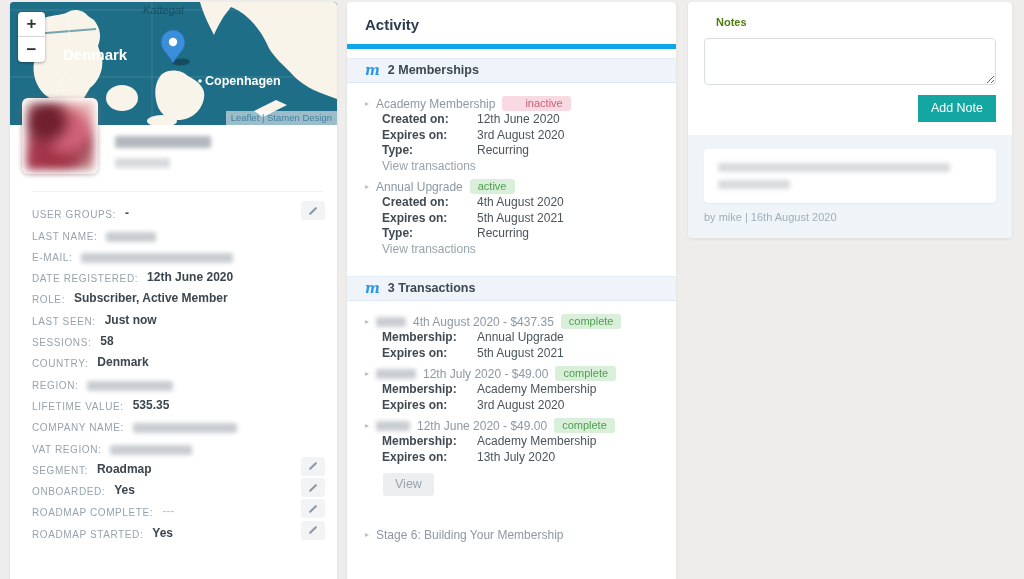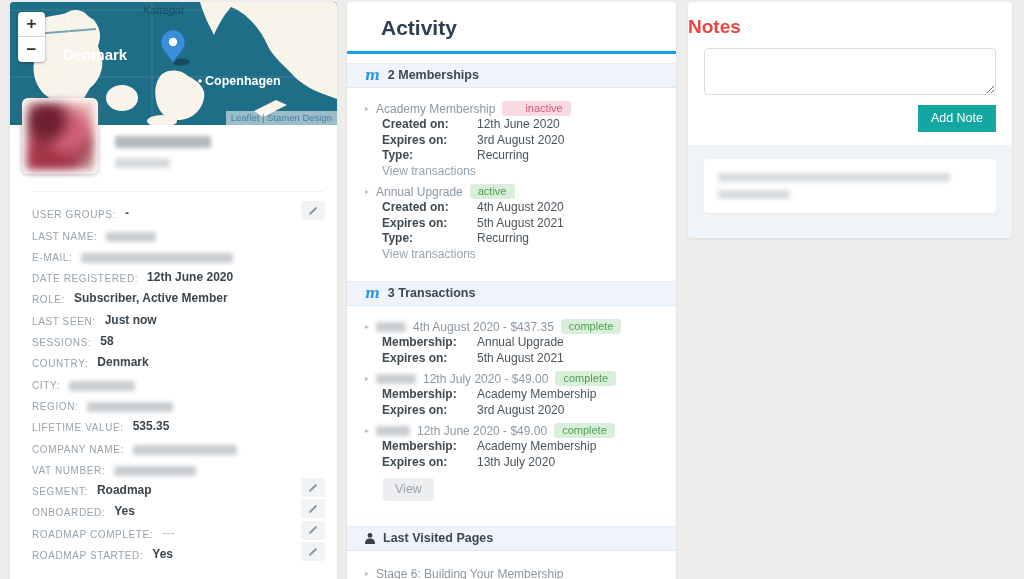--- a/index.html
+++ b/index.html
@@ -42,21 +42,21 @@
   .details { position:absolute; left:22px; right:12px; top:197px; }
   .drow { display:flex; align-items:flex-end; height:21.3px; position:relative; }
   .dlabel { font-size:10px; color:#97a3ad; letter-spacing:.6px; margin-right:9px; white-space:nowrap; }
   .dvalue { font-size:12px; font-weight:bold; color:#3c464e; white-space:nowrap; }
   .dvalue.muted { color:#b7c0c7; font-weight:normal; }
   .edit-btn { margin-left:auto; width:24px; height:19px; background:#f2f3f4; border-radius:3px;
     display:flex; align-items:center; justify-content:center; cursor:pointer; }
   .pencil-icon { display:block; width:10px; height:2px; background:#8a98a6; transform:rotate(-45deg); border-radius:1px; }
 
   
-  .panel-title { padding:14px 34px 11px; font-size:21px; font-weight:bold; color:#2d3e50; border-bottom:3px solid #0ea5e9; }
+  .panel-title { padding:14px 18px 11px; font-size:15px; font-weight:bold; color:#2d3e50; border-bottom:5px solid #0ea5e9; }
   .section-bar { margin-top:9px; background:#eef4f9; border-top:1px solid #e3edf5; border-bottom:1px solid #dde9f2;
     padding:4px 18px 5px; display:flex; align-items:center; gap:8px; }
   .section-bar.first { margin-top:9px; }
   .m-icon { font-family:"DejaVu Serif", serif; font-weight:bold; font-style:italic; color:#2f97e8; font-size:14px; line-height:12px; }
   .bar-label { font-size:12.5px; font-weight:bold; color:#3d4852; }
   .sect { padding:8px 18px 10px; }
   .item-head { display:flex; align-items:center; gap:7px; height:17px; margin-top:4px; }
   .arrow { color:#b6bfc7; font-size:8px; line-height:8px; }
   .item-title { font-size:12px; color:#8c98a4; white-space:nowrap; }
   .badge { font-size:11px; padding:1px 8px 2px; border-radius:3px; white-space:nowrap; }
@@ -67,21 +67,21 @@
   .v { color:#4a545c; }
   .link-row { padding-left:17px; font-size:12px; line-height:15.5px; color:#97a3ad; cursor:pointer; }
   .view-btn { display:inline-block; margin:8px 0 6px 18px; padding:4px 12px 5px; background:#eceeef;
     border-radius:3px; font-size:12.5px; color:#9aa4ad; cursor:pointer; }
   .pages-sect { padding:12px 18px; }
   .page-row { display:flex; align-items:center; gap:7px; height:22px; }
   .page-link { font-size:12px; color:#8c98a4; cursor:pointer; }
   .person-icon { width:10px; height:11px; }
 
   
-  .notes-title { padding:14px 0 10px; font-size:19px; font-weight:bold; color:#ef4444; }
+  .notes-title { padding:14px 28px 10px; font-size:11px; font-weight:bold; color:#4d7c0f; }
   .note-input { margin:0 16px; width:292px; height:47px; border:1px solid #d8dde2; border-radius:4px;
     resize:both; font-family:"Liberation Sans", sans-serif; font-size:12px; padding:6px; color:#3c464e; }
   .btn-row { text-align:right; margin:10px 16px 0; }
   .add-note-btn { display:inline-block; background:#14a6a0; color:#fff; font-size:12.5px; padding:6px 13px 7px;
     border-radius:0; border:none; cursor:pointer; font-family:"Liberation Sans", sans-serif; }
   .notes-lower { margin-top:13px; flex:1; background:#eff4f8; border-radius:0 0 4px 4px; padding:14px 16px 0; }
   .note-card { background:#fff; border-radius:4px; box-shadow:0 1px 2px rgba(0,0,0,.05); padding:14px; }
   .note-line { display:block; height:9px; border-radius:2px; background:#d8dbde; filter:blur(2px); }
   .note-line + .note-line { margin-top:8px; }
   .byline { margin-top:8px; font-size:11px; color:#9fb0ba; }
@@ -169,37 +169,33 @@
       </div>
       <div class="drow">
         <span class="dlabel">SESSIONS:</span>
         <span class="dvalue">58</span>
       </div>
       <div class="drow">
         <span class="dlabel">COUNTRY:</span>
         <span class="dvalue">Denmark</span>
       </div>
       <div class="drow">
-        <span class="dlabel">CITY:</span>
-        <span class="blob" style="width:66px"></span>
-      </div>
-      <div class="drow">
         <span class="dlabel">REGION:</span>
         <span class="blob" style="width:86px"></span>
       </div>
       <div class="drow">
         <span class="dlabel">LIFETIME VALUE:</span>
         <span class="dvalue">535.35</span>
       </div>
       <div class="drow">
         <span class="dlabel">COMPANY NAME:</span>
         <span class="blob" style="width:104px"></span>
       </div>
       <div class="drow">
-        <span class="dlabel">VAT NUMBER:</span>
+        <span class="dlabel">VAT REGION:</span>
         <span class="blob" style="width:82px"></span>
       </div>
       <div class="drow">
         <span class="dlabel">SEGMENT:</span>
         <span class="dvalue">Roadmap</span>
         <span class="edit-btn">
             <span class="pencil-icon"></span>
           </span>
       </div>
       <div class="drow">
@@ -322,27 +318,20 @@
         <span class="k">Membership:</span>
         <span class="v">Academy Membership</span>
       </div>
       <div class="kv">
         <span class="k">Expires on:</span>
         <span class="v">13th July 2020</span>
       </div>
       <span class="view-btn">View</span>
     </div>
 
-    <div class="section-bar">
-      <svg class="person-icon" viewBox="0 0 10 11">
-        <circle cx="5" cy="2.4" r="2.4" fill="#3a4249"></circle>
-        <path d="M0,11 C0,6.8 2,5.6 5,5.6 C8,5.6 10,6.8 10,11 Z" fill="#3a4249"></path>
-      </svg>
-      <span class="bar-label">Last Visited Pages</span>
-    </div>
 
     <div class="pages-sect">
       <div class="page-row">
         <span class="arrow">▸</span>
         <span class="page-link">Stage 6: Building Your Membership</span>
       </div>
       <div class="page-row">
         
         
       </div>
@@ -354,16 +343,17 @@
     <div class="notes-title">Notes</div>
     <textarea class="note-input" style=""></textarea>
     <div class="btn-row">
       <button class="add-note-btn">Add Note</button>
     </div>
     <div class="notes-lower">
       <div class="note-card">
         <span class="note-line" style="width:232px"></span>
         <span class="note-line" style="width:72px"></span>
       </div>
+      <div class="byline">by mike | 16th August 2020</div>
     </div>
   </div>
 
 </div>
 
 </body></html>

